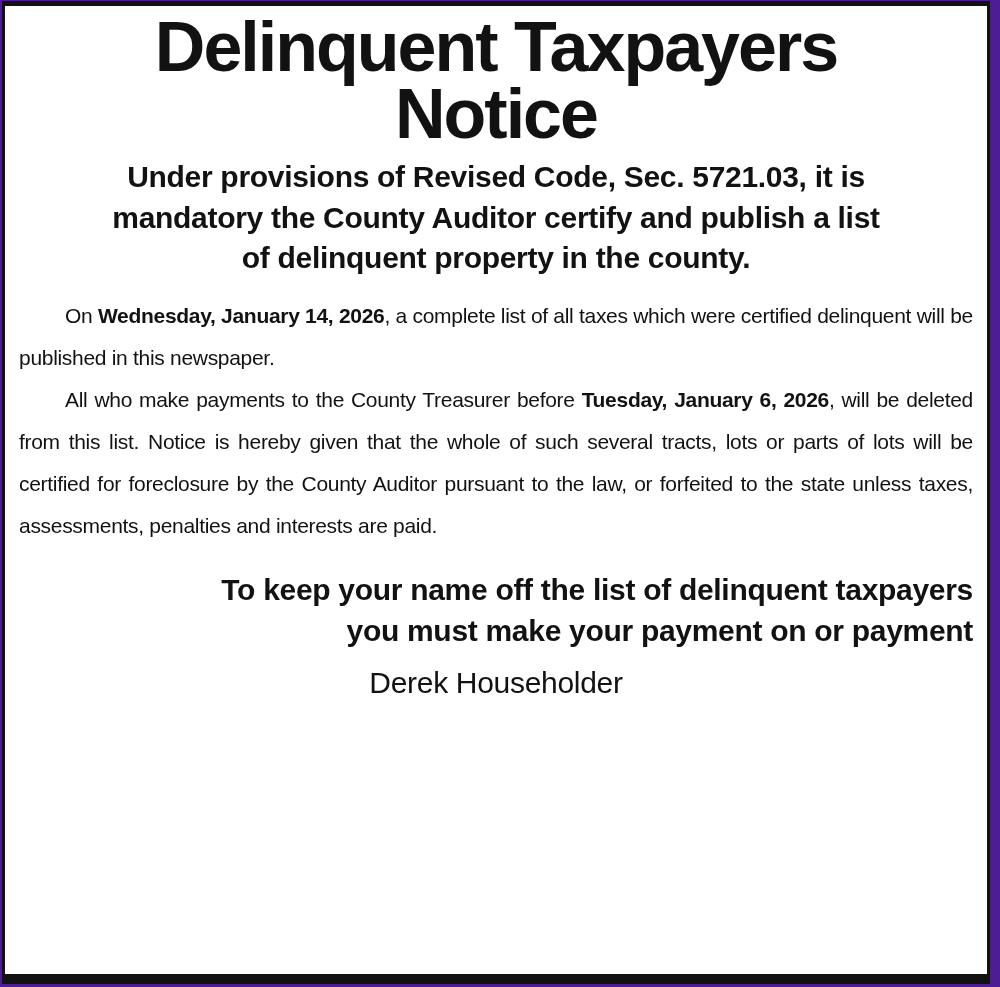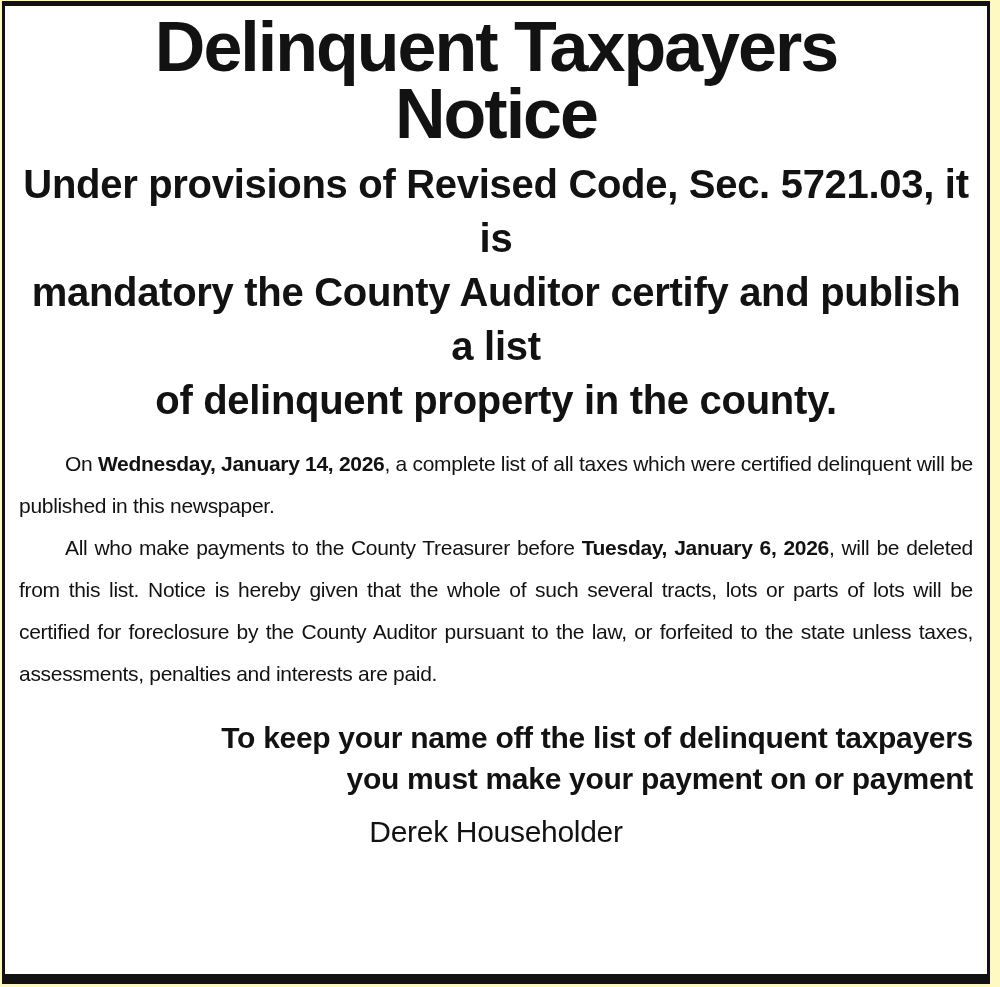--- a/index.html
+++ b/index.html
@@ -8,21 +8,21 @@
     background: #ffffff;
     width: 1000px;
     height: 987px;
     font-family: "Liberation Sans", sans-serif;
     color: #121212;
   }
   .page {
     position: relative;
     width: 1000px;
     height: 987px;
-    background: #fef9c3;
+    background: #4c1d95;
     overflow: hidden;
   }
   .notice-box {
     position: absolute;
     left: 2px;
     top: 1px;
     width: 988px;
     height: 983px;
     box-sizing: border-box;
     border-style: solid;
@@ -39,21 +39,21 @@
     text-align: center;
     font-size: 70px;
     font-weight: bold;
     line-height: 0.95;
     letter-spacing: -2px;
     color: #121212;
   }
   .subhead {
     margin: 4px 0 16px 0;
     text-align: center;
-    font-size: 40px;
+    font-size: 30px;
     font-weight: bold;
     line-height: 1.35;
     letter-spacing: -0.3px;
   }
   .body-paragraph {
     margin: 0;
     font-size: 21px;
     line-height: 42px;
     letter-spacing: -0.3px;
     text-align: justify;

